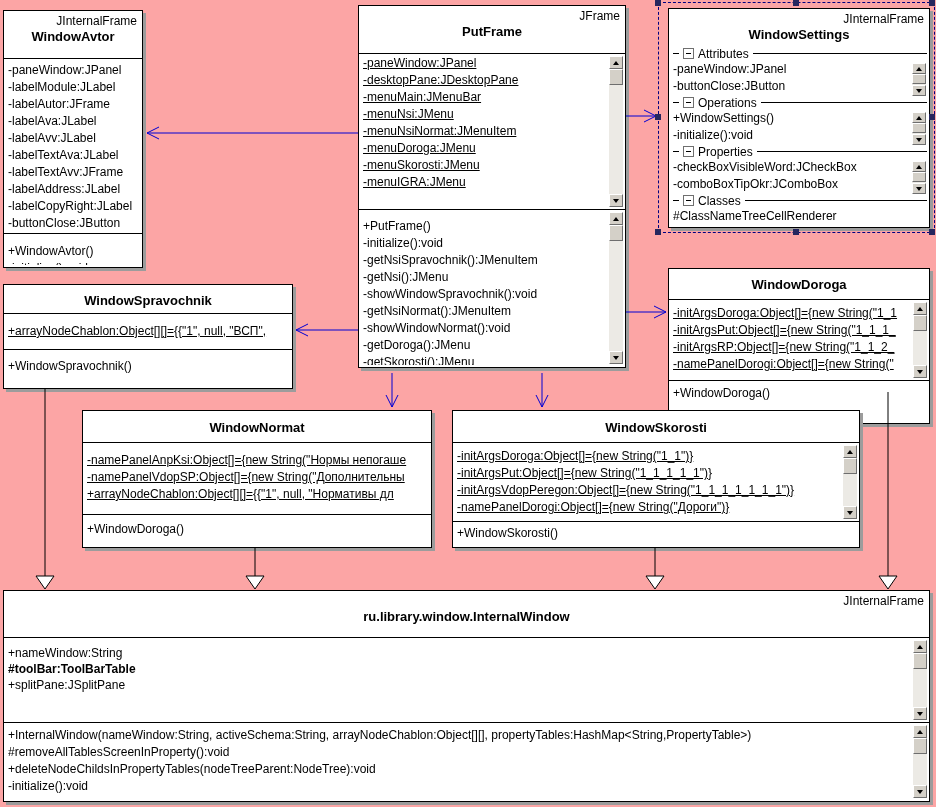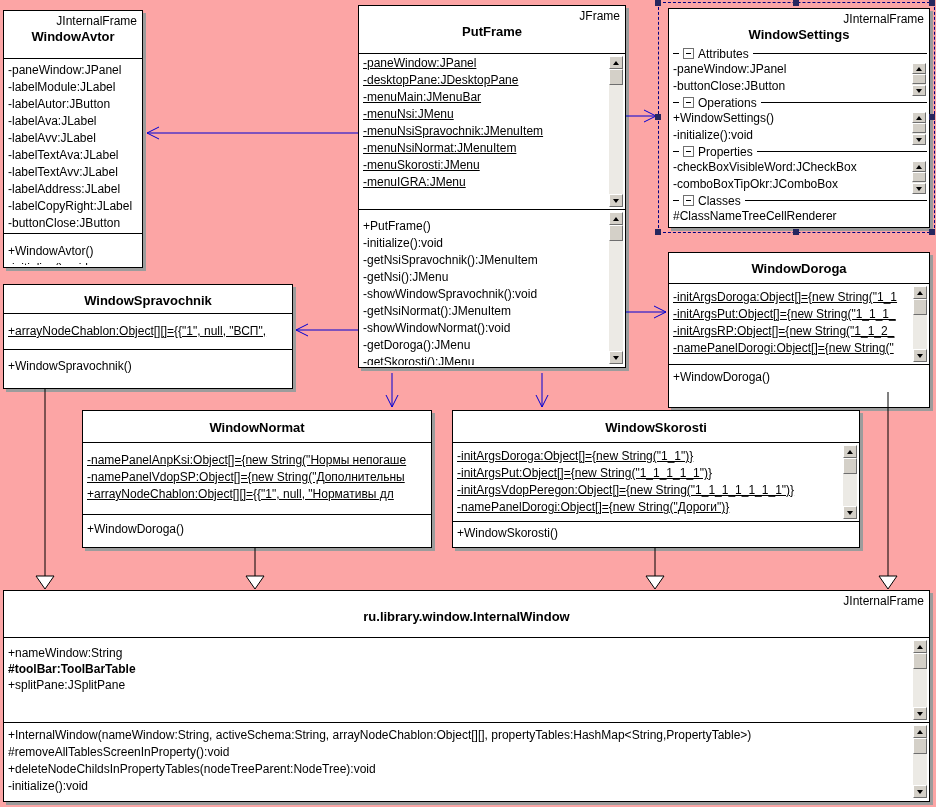--- a/index.html
+++ b/index.html
@@ -104,47 +104,47 @@
   </svg>
 
   <div class="cls" style="left:3px;top:10px;width:140px;height:258px;">
     <div class="hdr" style="height:48px;">
       <div class="stereo">JInternalFrame</div>
       <div class="title">WindowAvtor</div>
     </div>
     <div class="sec" style="height:174px;padding-top:3px;">
       <div class="row">-paneWindow:JPanel</div>
       <div class="row">-labelModule:JLabel</div>
-      <div class="row">-labelAutor:JButton</div>
+      <div class="row">-labelAutor:JFrame</div>
       <div class="row">-labelAva:JLabel</div>
       <div class="row">-labelAvv:JLabel</div>
       <div class="row">-labelTextAva:JLabel</div>
-      <div class="row">-labelTextAvv:JLabel</div>
+      <div class="row">-labelTextAvv:JFrame</div>
       <div class="row">-labelAddress:JLabel</div>
       <div class="row">-labelCopyRight:JLabel</div>
       <div class="row">-buttonClose:JButton</div>
     </div>
     <div class="sec sep" style="height:32px;padding-top:9px;">
       <div class="row">+WindowAvtor()</div>
       <div class="row">-initialize():void</div>
     </div>
   </div>
 
   <div class="cls" style="left:358px;top:5px;width:268px;height:363px;">
     <div class="hdr" style="height:48px;">
       <div class="stereo">JFrame</div>
       <div class="title">PutFrame</div>
     </div>
     <div class="sec" style="height:155px;padding-top:1px;">
       <div class="row u">-paneWindow:JPanel</div>
       <div class="row u">-desktopPane:JDesktopPane</div>
       <div class="row u">-menuMain:JMenuBar</div>
       <div class="row u">-menuNsi:JMenu</div>
-      <div class="row u">-menuNsiSpravochnik:JMenuItem</div>
       <div class="row u">-menuNsiNormat:JMenuItem</div>
+      <div class="row u">-menuDoroga:JMenu</div>
       <div class="row u">-menuSkorosti:JMenu</div>
       <div class="row u">-menuIGRA:JMenu</div>
       <div class="vsb" style="top:2px;right:2px;height:151px;">
         <div class="sbtn up">
             <div class="tri-up"></div>
           </div>
         <div class="sthumb"></div>
         <div class="sbtn down">
             <div class="tri-down"></div>
           </div>
@@ -240,21 +240,21 @@
       <div class="title" style="padding-top:7px;">WindowSpravochnik</div>
     </div>
     <div class="sec" style="height:35px;padding-top:9px;">
       <div class="row u">+arrayNodeChablon:Object[][]={{"1", null, "ВСП",</div>
     </div>
     <div class="sec sep" style="height:37px;padding-top:8px;">
       <div class="row">+WindowSpravochnik()</div>
     </div>
   </div>
 
-  <div class="cls" style="left:668px;top:252px;width:262px;height:156px;">
+  <div class="cls" style="left:668px;top:268px;width:262px;height:156px;">
     <div class="hdr" style="height:31px;">
       <div class="title" style="padding-top:7px;">WindowDoroga</div>
     </div>
     <div class="sec" style="height:80px;padding-top:5px;">
       <div class="row u">-initArgsDoroga:Object[]={new String("1_1</div>
       <div class="row u">-initArgsPut:Object[]={new String("1_1_1_</div>
       <div class="row u">-initArgsRP:Object[]={new String("1_1_2_</div>
       <div class="row u">-namePanelDorogi:Object[]={new String("</div>
       <div class="vsb" style="top:2px;right:2px;height:76px;">
         <div class="sbtn up">

